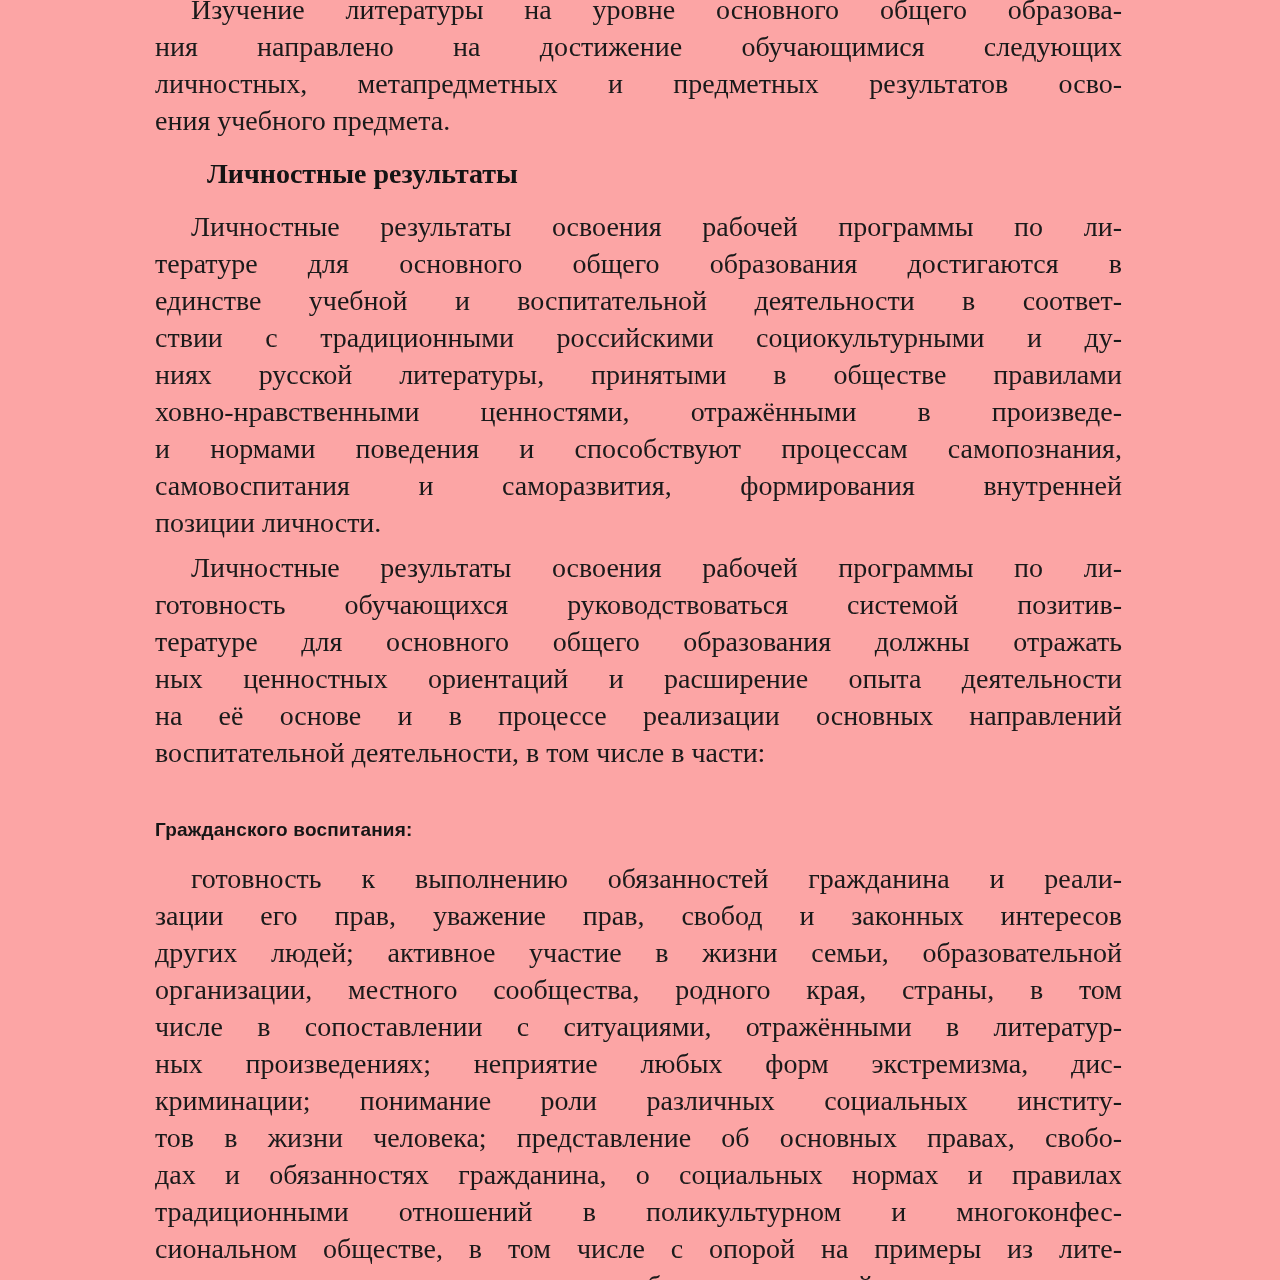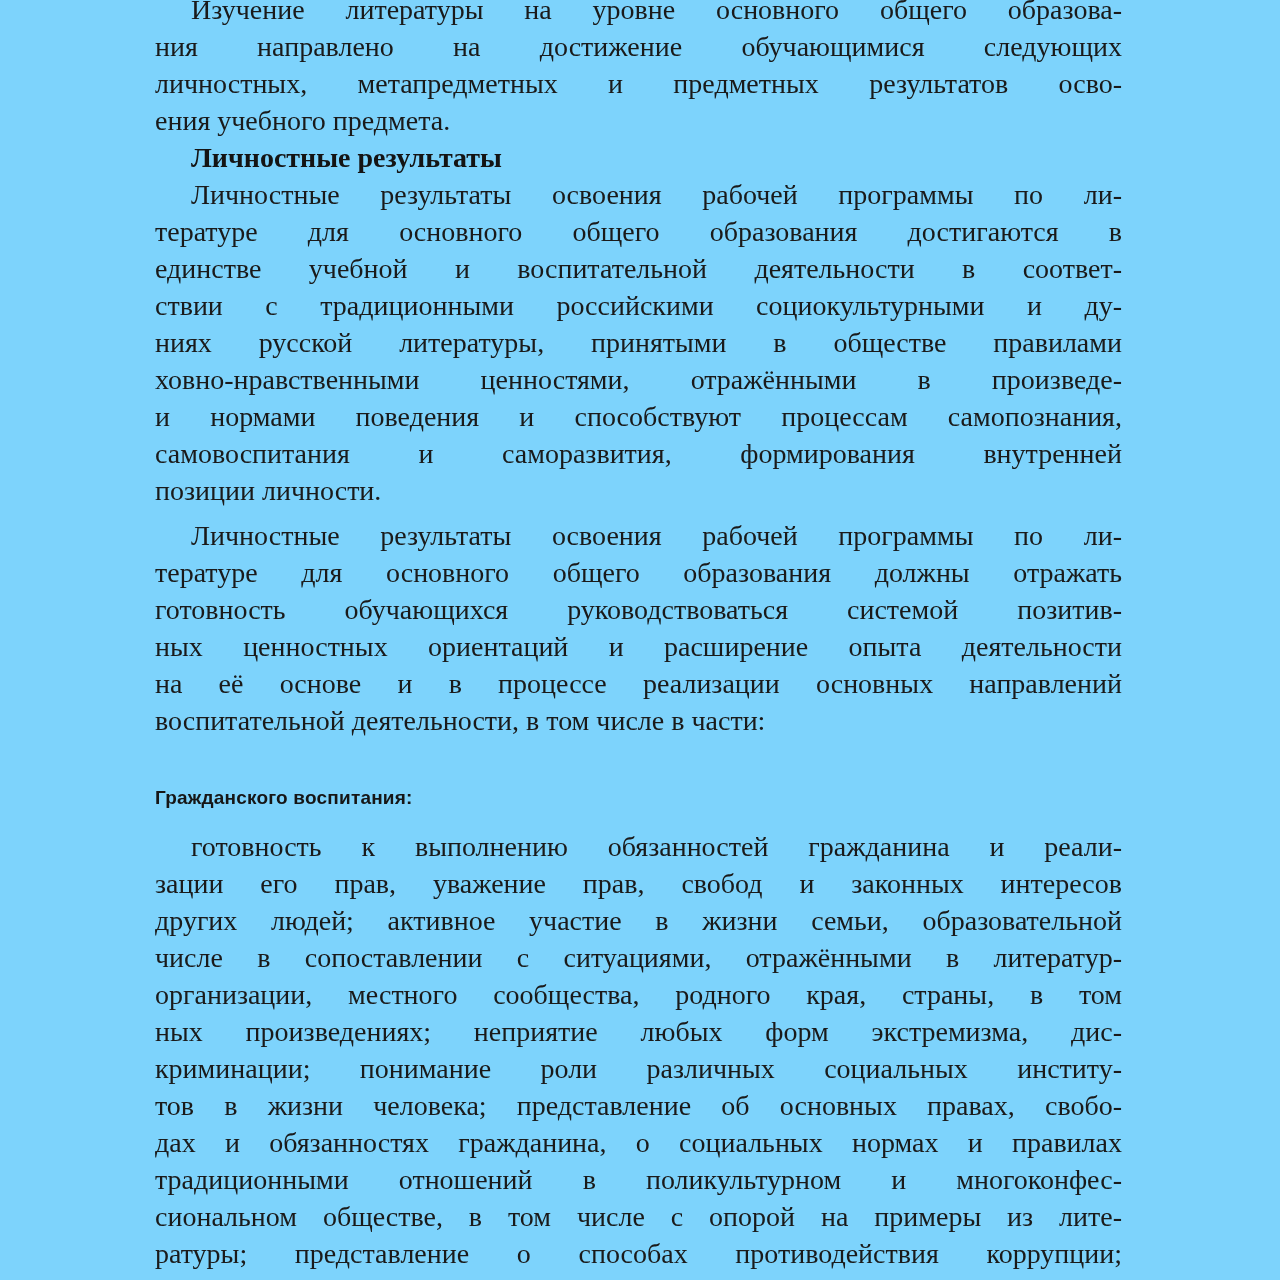--- a/index.html
+++ b/index.html
@@ -7,21 +7,21 @@
     padding: 0;
     width: 1280px;
     height: 1280px;
     overflow: hidden;
     background: #fbfbfa;
   }
   .page {
     position: relative;
     width: 1280px;
     height: 1280px;
-    background: #7dd3fc;
+    background: #fca5a5;
     overflow: hidden;
   }
   .text-column {
     position: absolute;
     left: 155px;
     top: -9px;
     width: 967px;
     font-family: "Liberation Serif", "DejaVu Serif", serif;
     font-size: 28px;
     line-height: 37px;
@@ -36,21 +36,21 @@
   .line {
     height: 37px;
     text-align: justify;
     text-align-last: justify;
     white-space: normal;
     overflow: hidden;
   }
   .line.first { text-indent: 36px; }
   .line.last  { text-align-last: left; }
   .heading {
-    margin: 0;
+    margin: 16px;
     font-size: 28px;
     line-height: 37px;
     font-weight: 700;
     text-indent: 36px;
     color: #141414;
   }
   .subheading {
     margin: 40px 0 12px 0;
     font-family: "Liberation Sans", "DejaVu Sans", sans-serif;
     font-size: 19px;
@@ -78,33 +78,33 @@
         <div class="line">единстве учебной и воспитательной деятельности в соответ-</div>
         <div class="line">ствии с традиционными российскими социокультурными и ду-</div>
         <div class="line">ниях русской литературы, принятыми в обществе правилами</div>
         <div class="line">ховно-нравственными ценностями, отражёнными в произведе-</div>
         <div class="line">и нормами поведения и способствуют процессам самопознания,</div>
         <div class="line">самовоспитания и саморазвития, формирования внутренней</div>
         <div class="line last">позиции личности.</div>
       </section>
     <section class="para" data-para="3">
         <div class="line first">Личностные результаты освоения рабочей программы по ли-</div>
+        <div class="line">готовность обучающихся руководствоваться системой позитив-</div>
         <div class="line">тературе для основного общего образования должны отражать</div>
-        <div class="line">готовность обучающихся руководствоваться системой позитив-</div>
         <div class="line">ных ценностных ориентаций и расширение опыта деятельности</div>
         <div class="line">на её основе и в процессе реализации основных направлений</div>
         <div class="line last">воспитательной деятельности, в том числе в части:</div>
       </section>
     <h3 class="subheading">Гражданского воспитания:</h3>
     <section class="para" data-para="5">
         <div class="line first">готовность к выполнению обязанностей гражданина и реали-</div>
         <div class="line">зации его прав, уважение прав, свобод и законных интересов</div>
         <div class="line">других людей; активное участие в жизни семьи, образовательной</div>
+        <div class="line">организации, местного сообщества, родного края, страны, в том</div>
         <div class="line">числе в сопоставлении с ситуациями, отражёнными в литератур-</div>
-        <div class="line">организации, местного сообщества, родного края, страны, в том</div>
         <div class="line">ных произведениях; неприятие любых форм экстремизма, дис-</div>
         <div class="line">криминации; понимание роли различных социальных институ-</div>
         <div class="line">тов в жизни человека; представление об основных правах, свобо-</div>
         <div class="line">дах и обязанностях гражданина, о социальных нормах и правилах</div>
         <div class="line">традиционными отношений в поликультурном и многоконфес-</div>
         <div class="line">сиональном обществе, в том числе с опорой на примеры из лите-</div>
         <div class="line">ратуры; представление о способах противодействия коррупции;</div>
         <div class="line">готовность к разнообразной совместной деятельности, стремле-</div>
       </section>
   </main>

